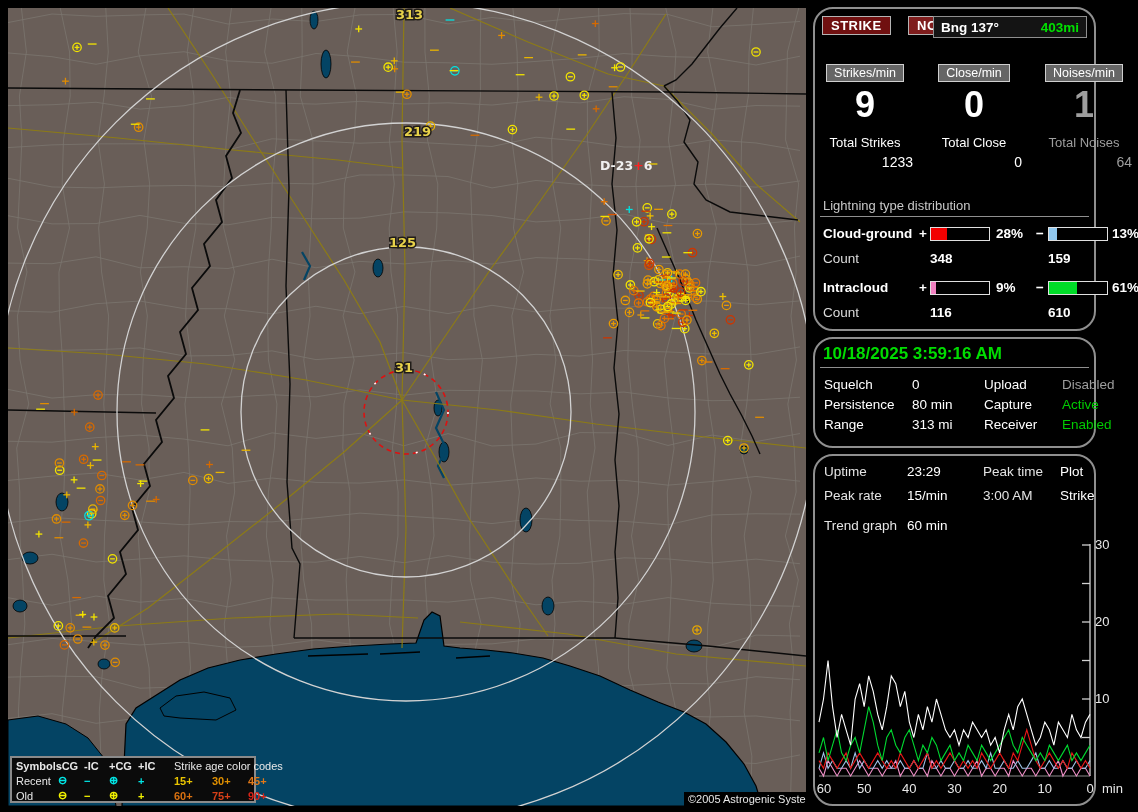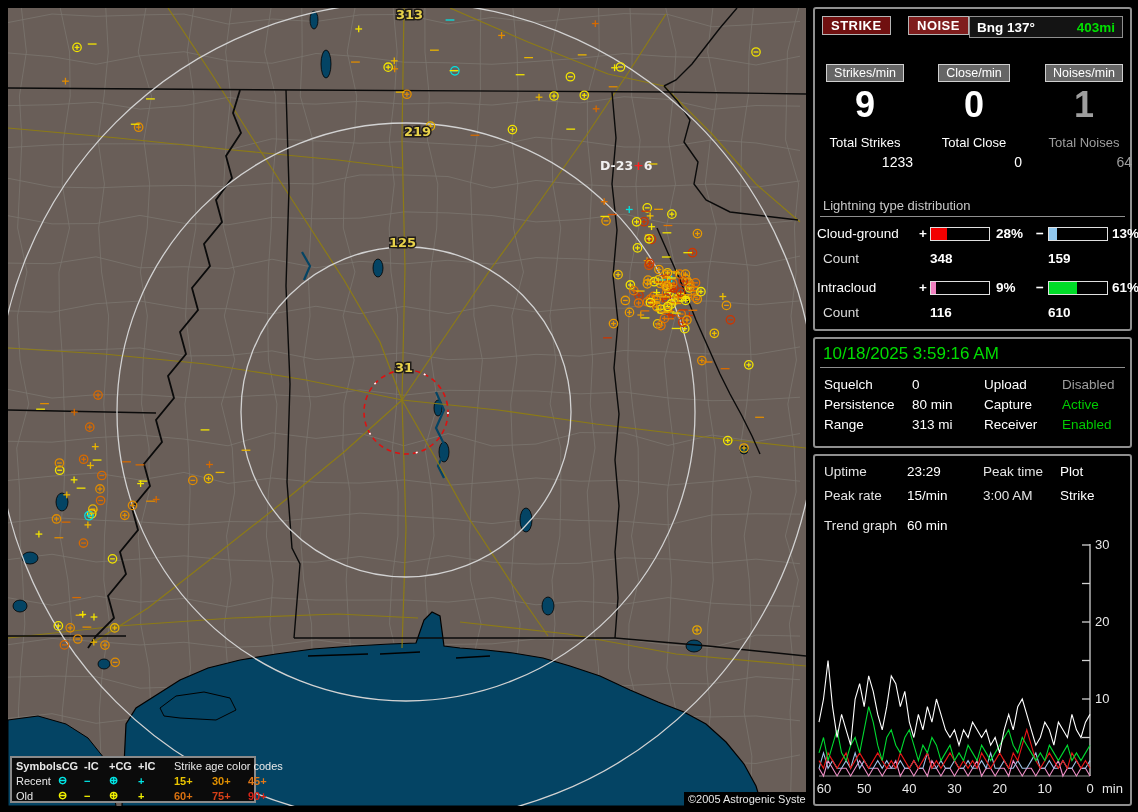--- a/index.html
+++ b/index.html
@@ -15,50 +15,50 @@
           grid-template-columns:42px 26px 25px 29px 26px 10px 38px 36px 32px;
           grid-auto-rows:15px;align-items:center;padding-left:4px;box-sizing:border-box;}
   .legend span{white-space:nowrap;}
   .legend .hd{color:#e8e8e8;font-weight:bold;}
   .legend .lbl{color:#e8e8e8;}
   .legend .sym{text-align:left;font-weight:bold;}
   .legend .age{font-weight:bold;}
   .legend .agehd{grid-column:7 / span 3;color:#e8e8e8;}
   
   .panel{position:absolute;left:813px;top:0;width:320px;height:812px;}
-  .pbox{position:absolute;left:0;width:319px;background:#000;border:2px solid #8f8f8f;
-        border-radius:3px;box-sizing:border-box;}
+  .pbox{position:absolute;left:0;width:283px;background:#000;border:2px solid #8f8f8f;
+        border-radius:20px;box-sizing:border-box;}
   .box1{top:7px;height:324px;}
   .box2{top:337px;height:111px;}
   .box3{top:454px;height:352px;}
   .btn{position:absolute;font-weight:bold;font-size:13px;color:#fff;border:1px solid #b4b4b4;
        padding:1px 8px;letter-spacing:.5px;cursor:default;font-family:"Liberation Sans",sans-serif;}
   .btn-strike{left:7px;top:7px;background:#701010;}
   .btn-noise{left:93px;top:7px;background:#7f1d1d;}
   .bng{position:absolute;right:7px;top:7px;width:138px;height:20px;background:#141414;
        border:1px solid #8f8f8f;font-weight:bold;font-size:13.5px;display:flex;
        align-items:center;justify-content:space-between;padding:0 7px;}
   .bng .rng{color:#00e000;}
   .col{position:absolute;width:96px;text-align:center;}
   .c0{left:2px;} .c1{left:111px;} .c2{left:221px;}
   .badge{display:inline-block;background:#666;border:1px solid #cfcfcf;color:#fff;
          font-size:12.5px;padding:1px 7px;}
   .rate{font-size:36px;font-weight:bold;line-height:36px;}
   .tlabel{font-size:13px;} .tvalue{font-size:14px;text-align:right;padding-right:8px;}
   .dist-title{position:absolute;left:8px;top:189px;font-size:13px;color:#c8c8c8;}
   .hr{position:absolute;left:5px;right:5px;height:1px;background:#8f8f8f;}
   .drow{position:absolute;left:0;width:100%;height:16px;font-size:13.5px;}
-  .drow .dl{position:absolute;left:2px;font-weight:normal;}
+  .drow .dl{position:absolute;left:8px;font-weight:bold;}
   .drow .pm{position:absolute;font-weight:bold;}
   .dist-bar{position:absolute;width:58px;height:12px;border:1px solid #e0e0e0;background:#000;top:1px;}
   .dist-bar i{display:block;height:100%;}
   .pct{position:absolute;font-weight:bold;}
   .cnt-l{position:absolute;left:8px;color:#dcdcdc;}
   .cnt-v{position:absolute;font-weight:bold;}
-  .dt{position:absolute;left:8px;top:5px;font-size:17px;font-weight:normal;color:#00dd00;}
+  .dt{position:absolute;left:8px;top:5px;font-size:17px;font-weight:bold;color:#00dd00;}
   .srow{position:absolute;font-size:13.5px;width:100%;}
   .srow .f1{position:absolute;left:9px;} .srow .f2{position:absolute;left:97px;}
   .srow .f3{position:absolute;left:169px;} .srow .f4{position:absolute;left:247px;}
   .green{color:#00cc00;} .dim{color:#9e9e9e;}
   .strow{position:absolute;font-size:13.5px;width:100%;color:#e4e4e4;}
   .strow .f1{position:absolute;left:9px;} .strow .f2{position:absolute;left:92px;color:#fff;}
   .strow .f3{position:absolute;left:168px;} .strow .f4{position:absolute;left:245px;color:#fff;}
 </style>
 </head>
 <body>

